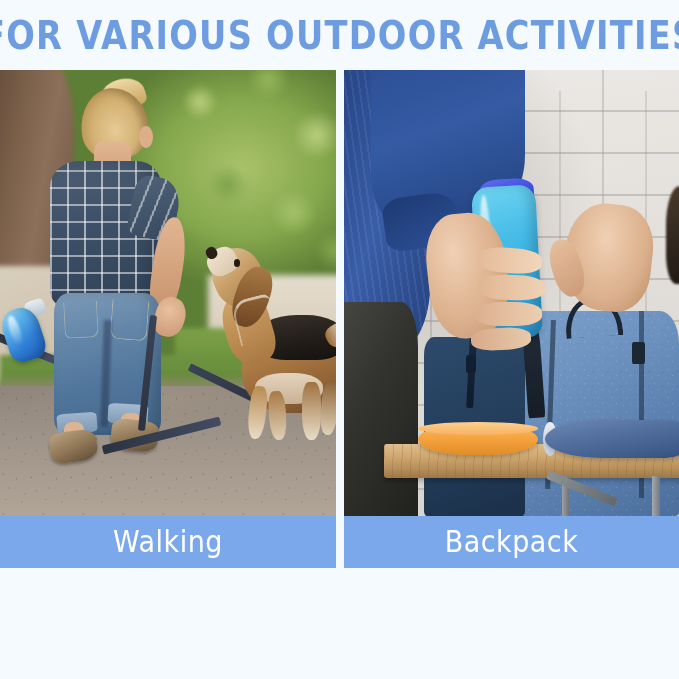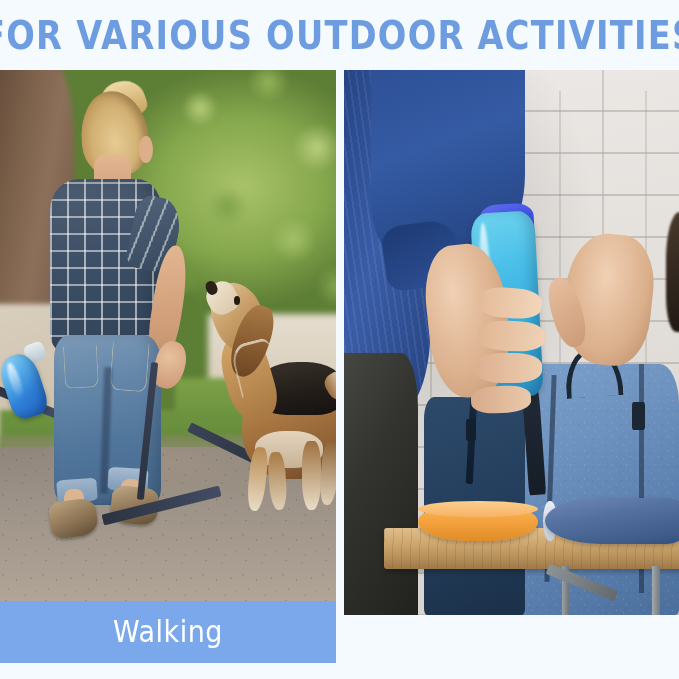--- a/index.html
+++ b/index.html
@@ -22,21 +22,21 @@
     font-size:33px; font-weight:700; letter-spacing:1.2px;
     color:#6d9ce0; white-space:nowrap;
     transform:scaleY(1.18) scaleX(1.02);
   }
 
   
   .panels{
     position:absolute; left:0; top:70px; width:679px; height:609px;
     display:flex;
   }
-  .panel{ position:relative; width:336px; height:593px; display:flex; flex-direction:column; }
+  .panel{ position:relative; width:336px; height:498px; display:flex; flex-direction:column; }
   .panel-right{ width:335px; }
   .gutter{ width:8px; height:609px; background:#f4fafd; }
 
   .photo{ position:relative; width:100%; height:545px; overflow:hidden; }
   .caption{
     width:100%; height:64px; background:#7aa8ea;
     display:flex; align-items:center; justify-content:center;
   }
   .caption-text{
     color:#ffffff; font-size:27px; font-weight:400;
@@ -644,16 +644,19 @@
         <div class="bench-grain"></div>
         <div class="bench-leg1"></div>
         <div class="bench-leg2"></div>
         <div class="bench-brace"></div>
 
         <div class="orange-disc"></div>
         <div class="orange-top"></div>
         <div class="towel-edge"></div>
         <div class="towel"></div>
       </div>
+      <div class="caption">
+        <span class="caption-text">Backpack</span>
+      </div>
     </div>
 
   </div>
 </div>
 
 </body></html>

